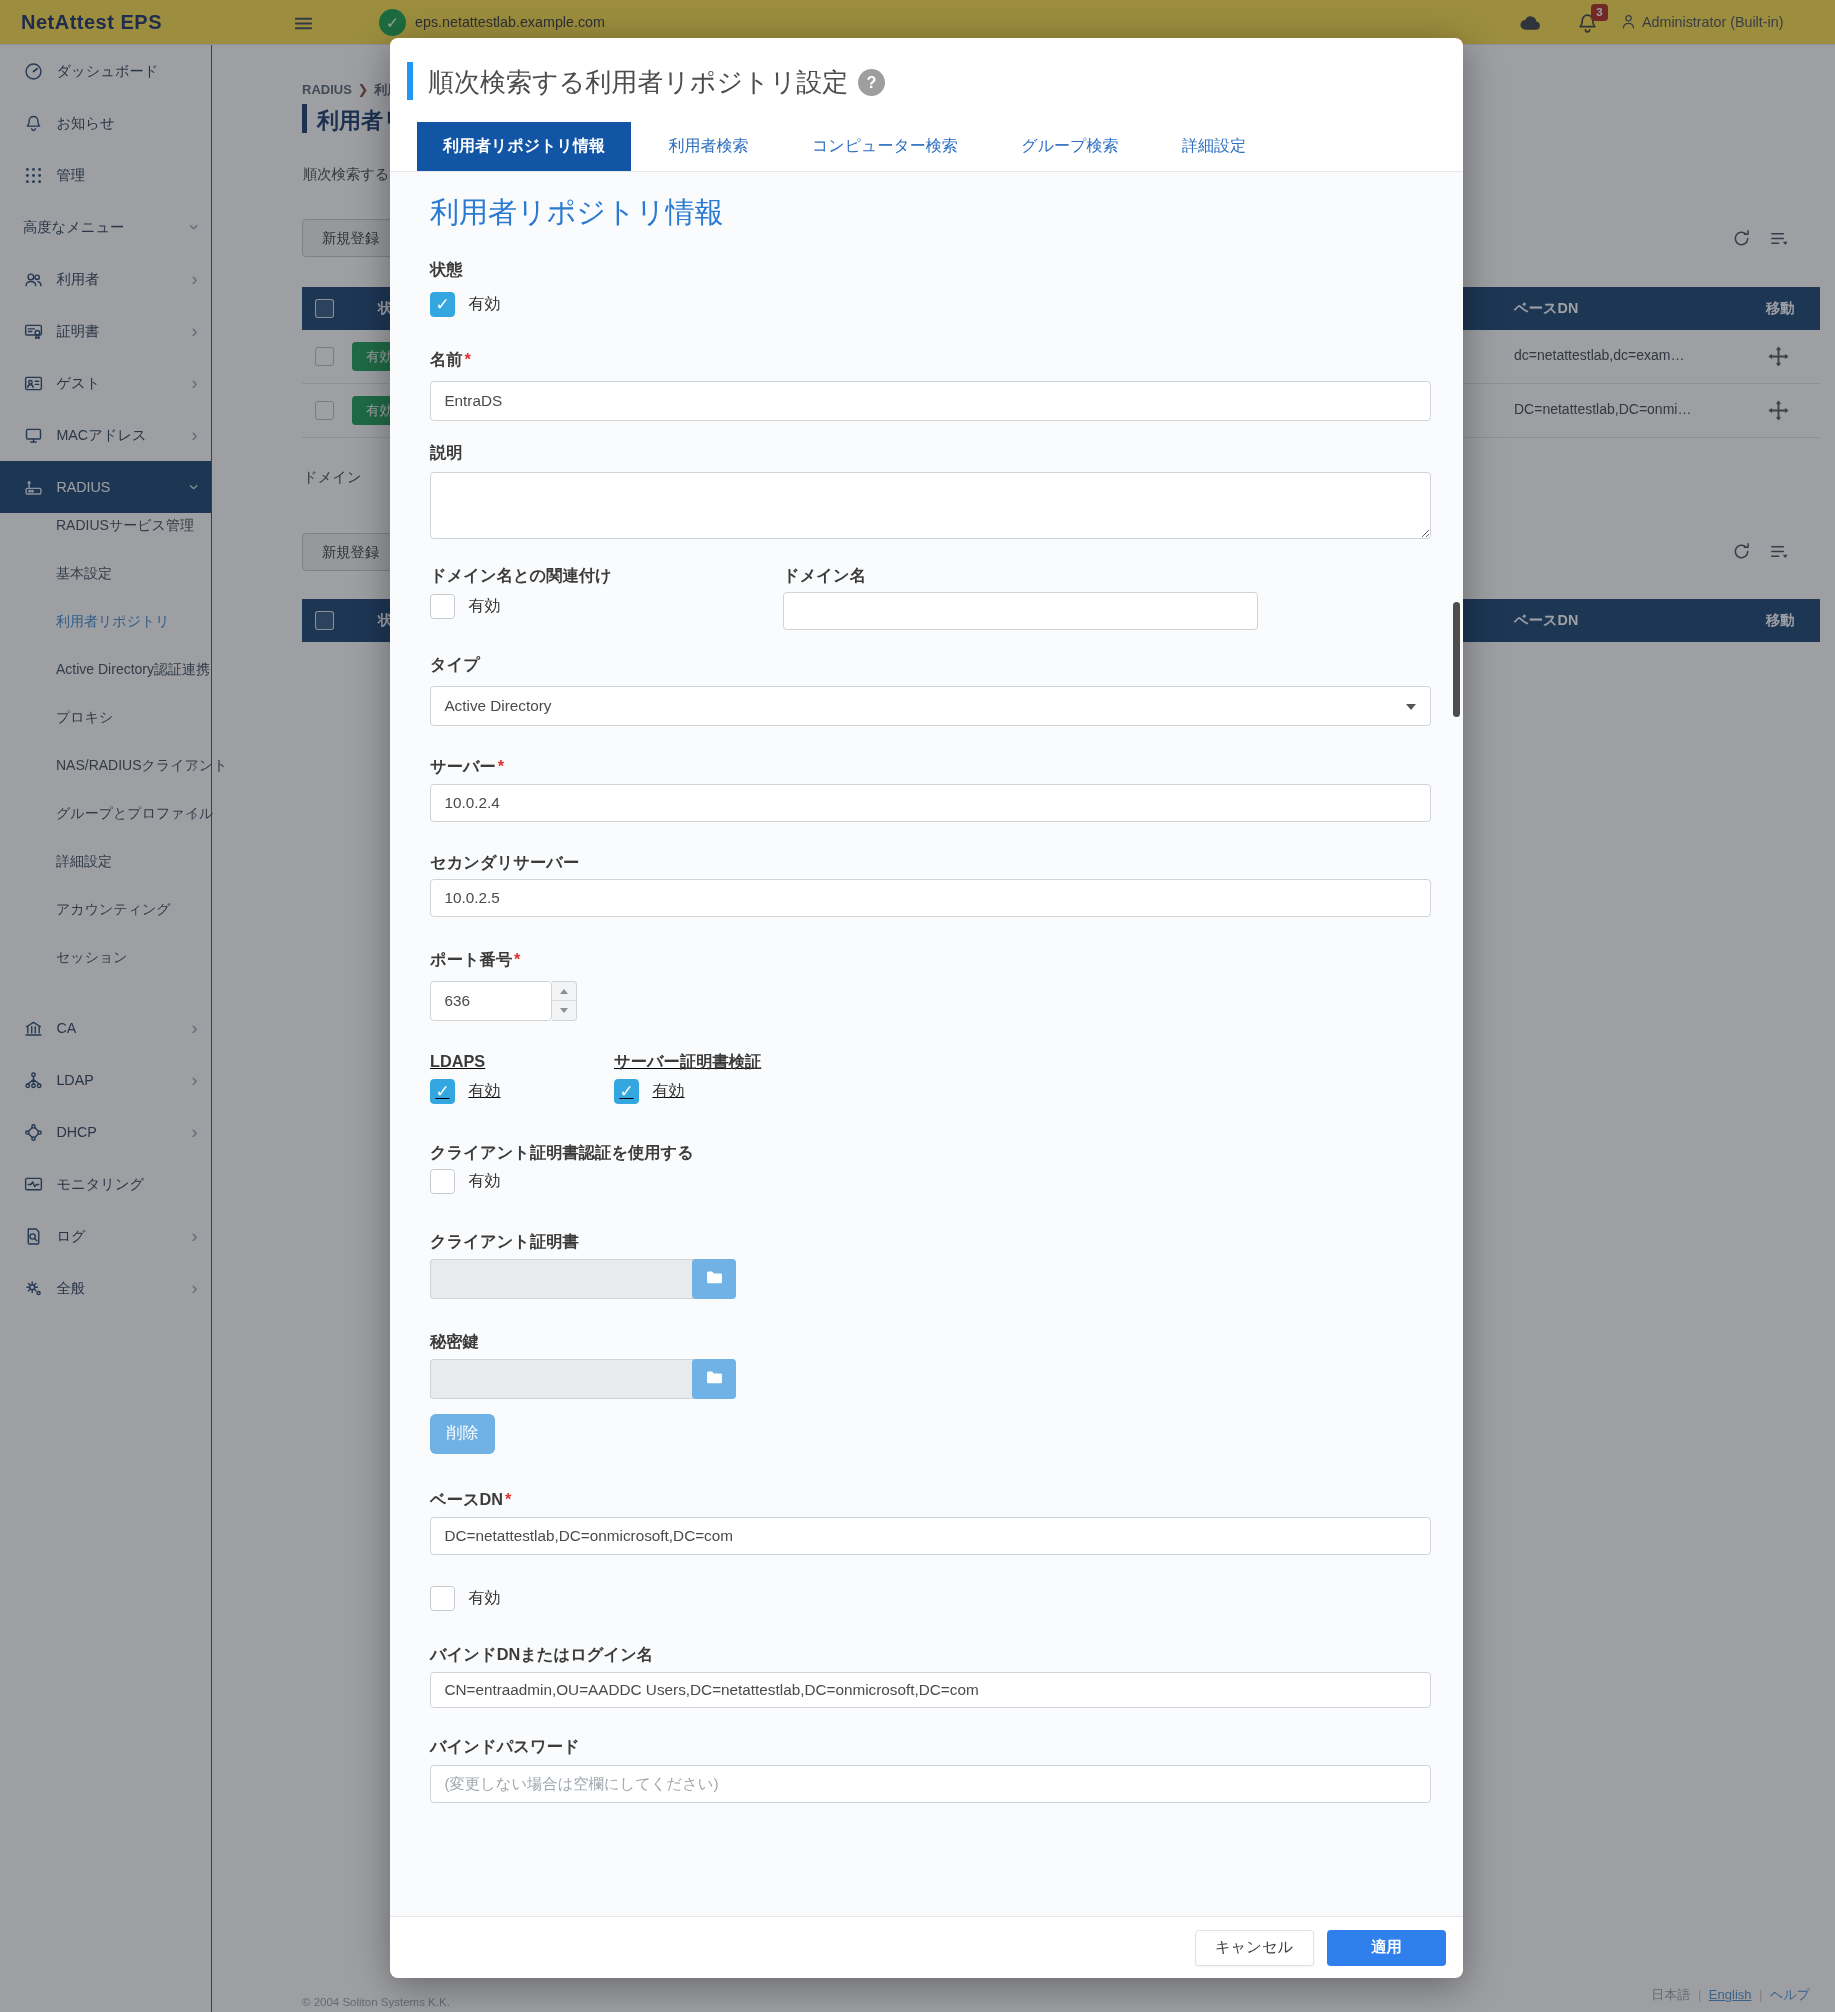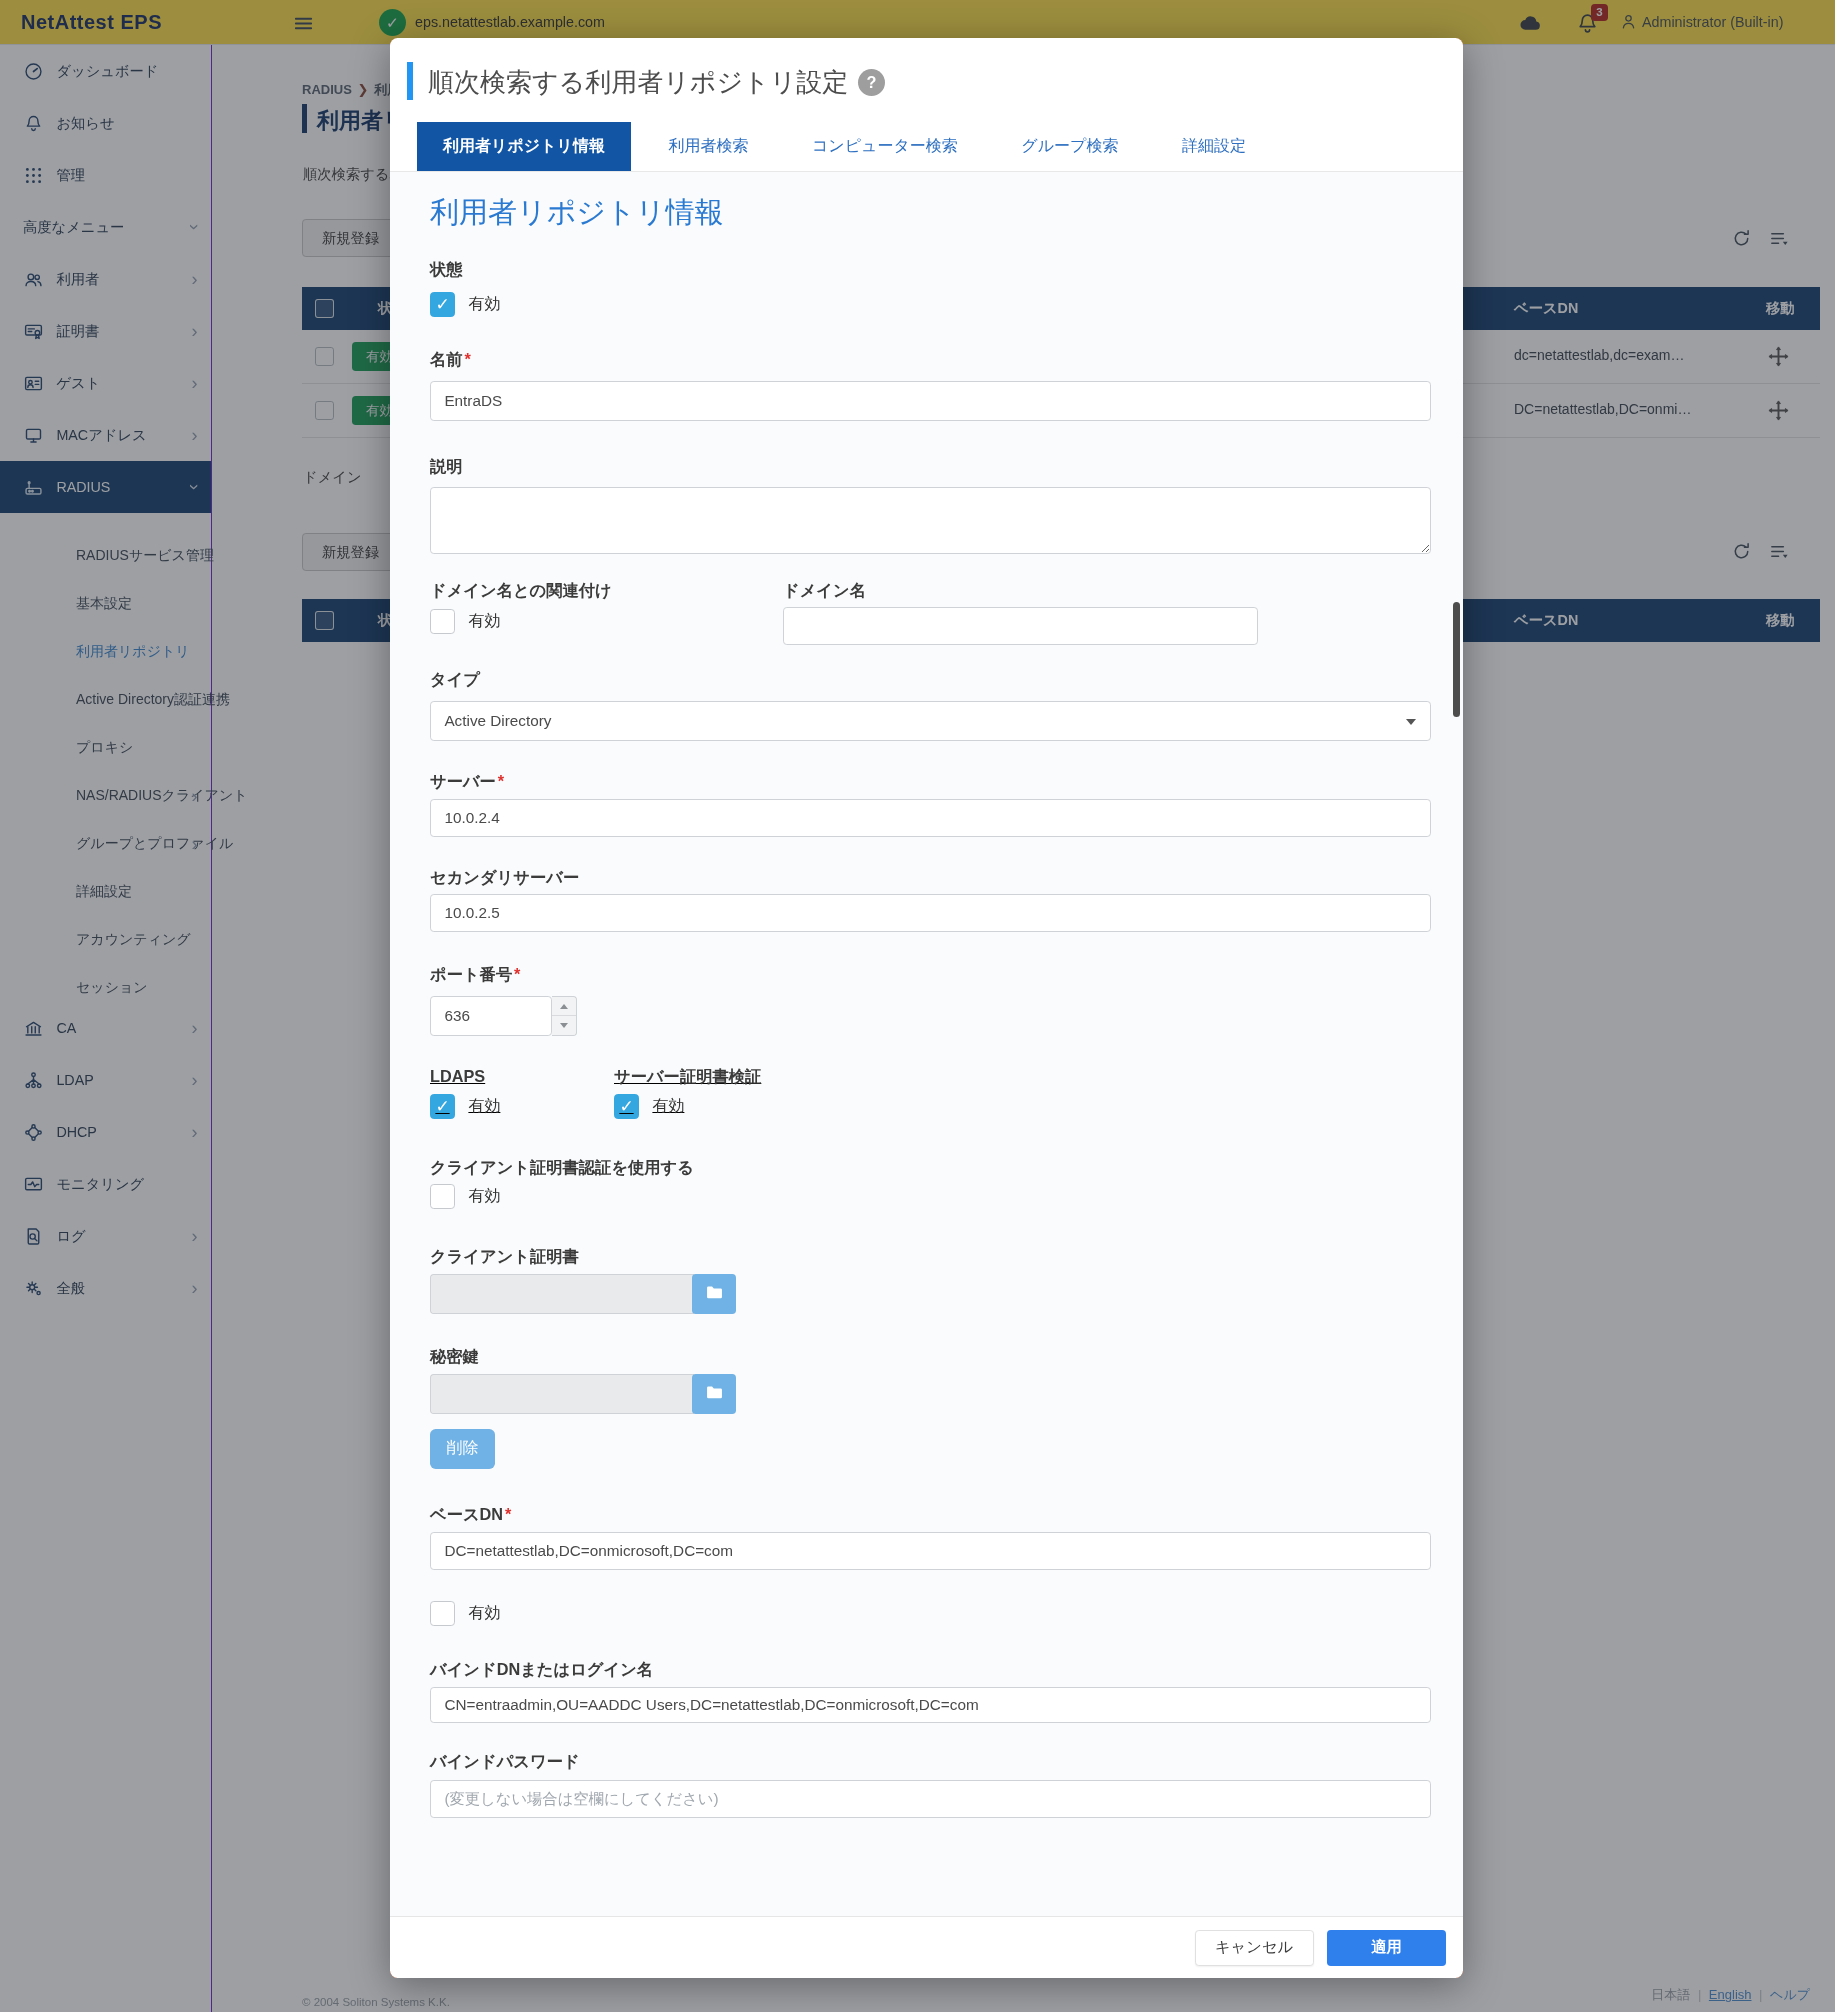--- a/index.html
+++ b/index.html
@@ -31,21 +31,21 @@
   .side-item.no-icon { padding-left:23px; color:#2e3f55; }
   .s-icon { width:21px; height:21px; margin-right:12.4px; color:#27456e; flex:0 0 21px; }
   .s-icon svg, .hamburger svg, .hdr-cloud svg, .hdr-bell svg, .hdr-person svg { width:100%; height:100%; display:block; }
   .s-label { white-space:nowrap; }
   .s-chev { position:absolute; right:13.4px; font-size:18px; color:#93a0af; line-height:1; }
   .s-chev.down { transform:rotate(90deg); }
   .side-item.active { background:#17406d; color:#fff; }
   .side-item.active .s-icon { color:#dce7f2; }
   .side-item.active .s-chev { color:#cfdbe8; }
   .side-sub { padding:3.8px 0 5.7px 0; }
-  .sub-item { position:relative; height:48px; display:flex; align-items:flex-end; padding-left:76px;
+  .sub-item { position:relative; height:48px; display:flex; align-items:flex-start; padding-left:56px;
               font-size:14px; color:#3f4a58; cursor:pointer; white-space:nowrap; }
   .sub-item.current { color:#3e87cf; }
   .sub-item .s-chev { right:13.4px; }
 
   
   .main { position:absolute; left:212px; top:45px; right:0; bottom:0; background:#fff; z-index:5; }
   .breadcrumb { position:absolute; left:90px; top:36px; font-size:13px; color:#5a6572; font-weight:bold; }
   .breadcrumb .sep { margin:0 5.7px; color:#8a4a3a; }
   .pg-title-bar { position:absolute; left:90px; top:59px; width:4.8px; height:29px; background:#16386b; }
   .pg-title { position:absolute; left:105px; top:61px; font-size:22px; font-weight:bold; color:#16386b; white-space:nowrap; }
@@ -483,21 +483,21 @@
         <span class="cb-label">有効</span>
       </div>
     </div>
 
 
     <div class="fgroup" style="margin-top:31px;">
       <span class="flabel req">名前</span>
       <input class="tin" value="EntraDS" style="">
     </div>
 
-    <div class="fgroup" style="margin-top:35px;font-family:Liberation Mono, monospace;">
+    <div class="fgroup" style="margin-top:20px;">
       <span class="flabel">説明</span>
       <textarea class="tarea" style="margin-top: 7.6px;"></textarea>
     </div>
 
     <div class="two-col" style="margin-top:25px;">
       <div class="col-l">
         <span class="flabel">ドメイン名との関連付け</span>
         <div class="cb-row">
           <span class="cb"></span>
           <span class="cb-label">有効</span>

